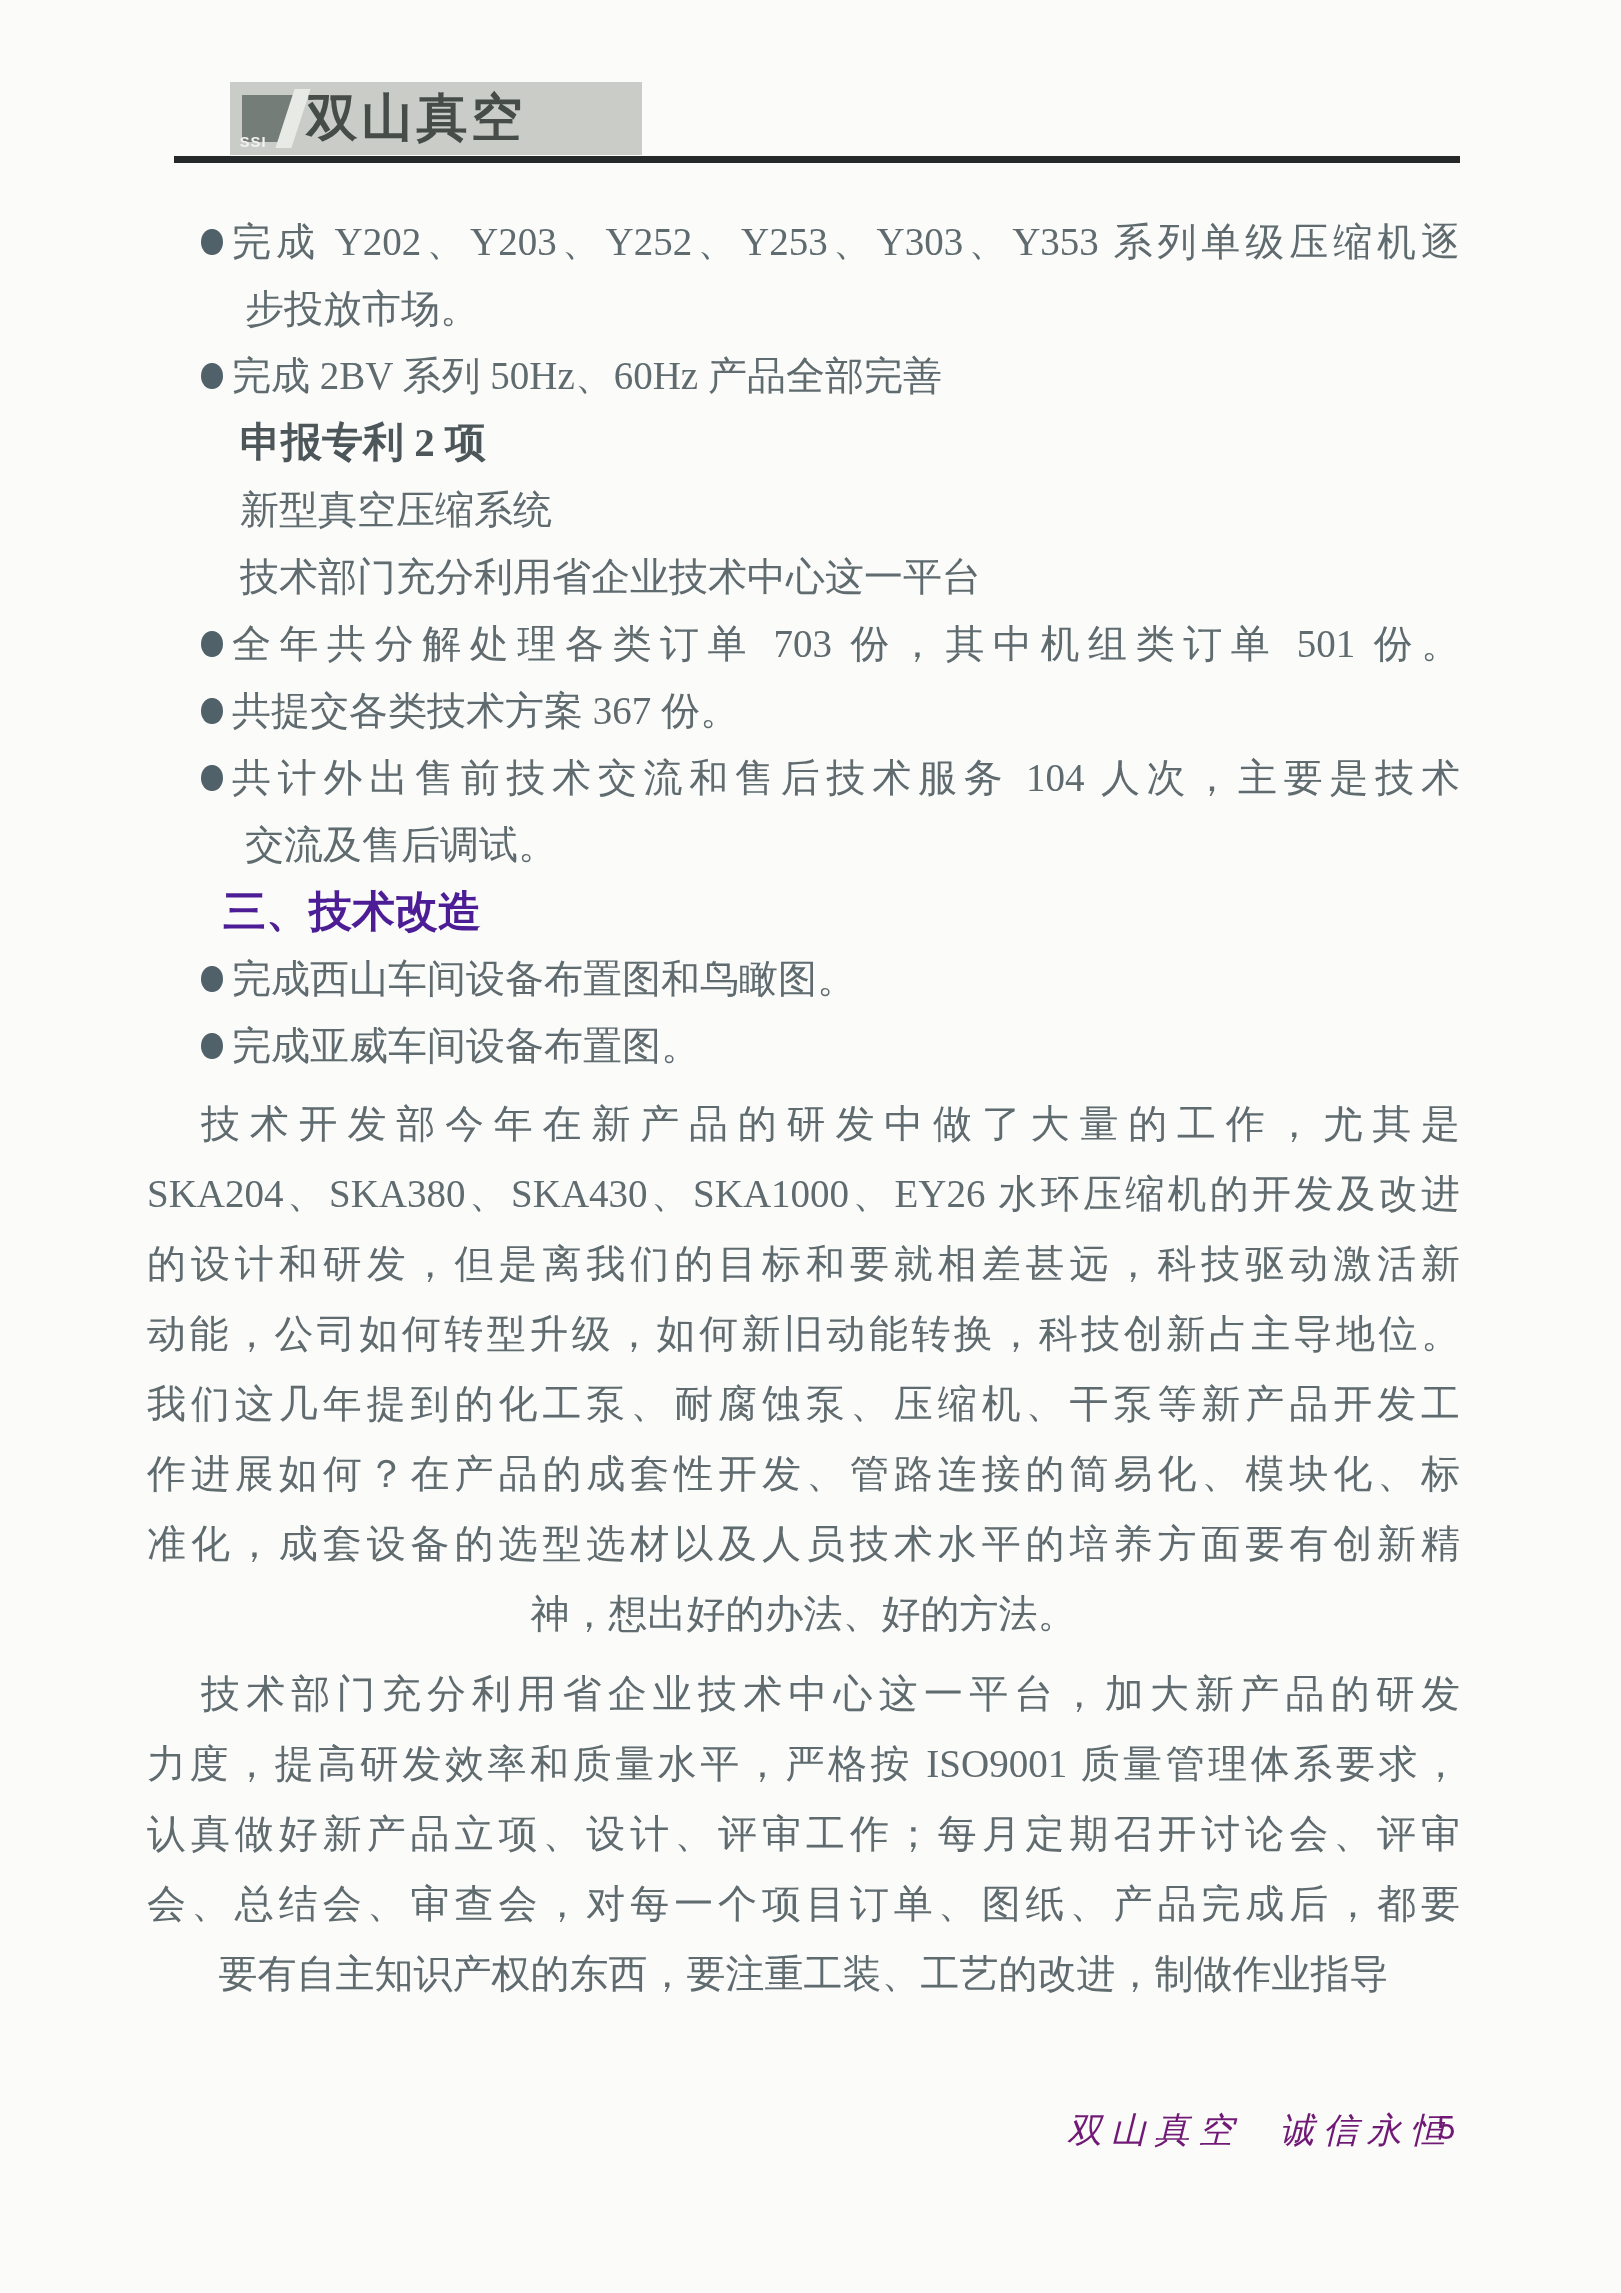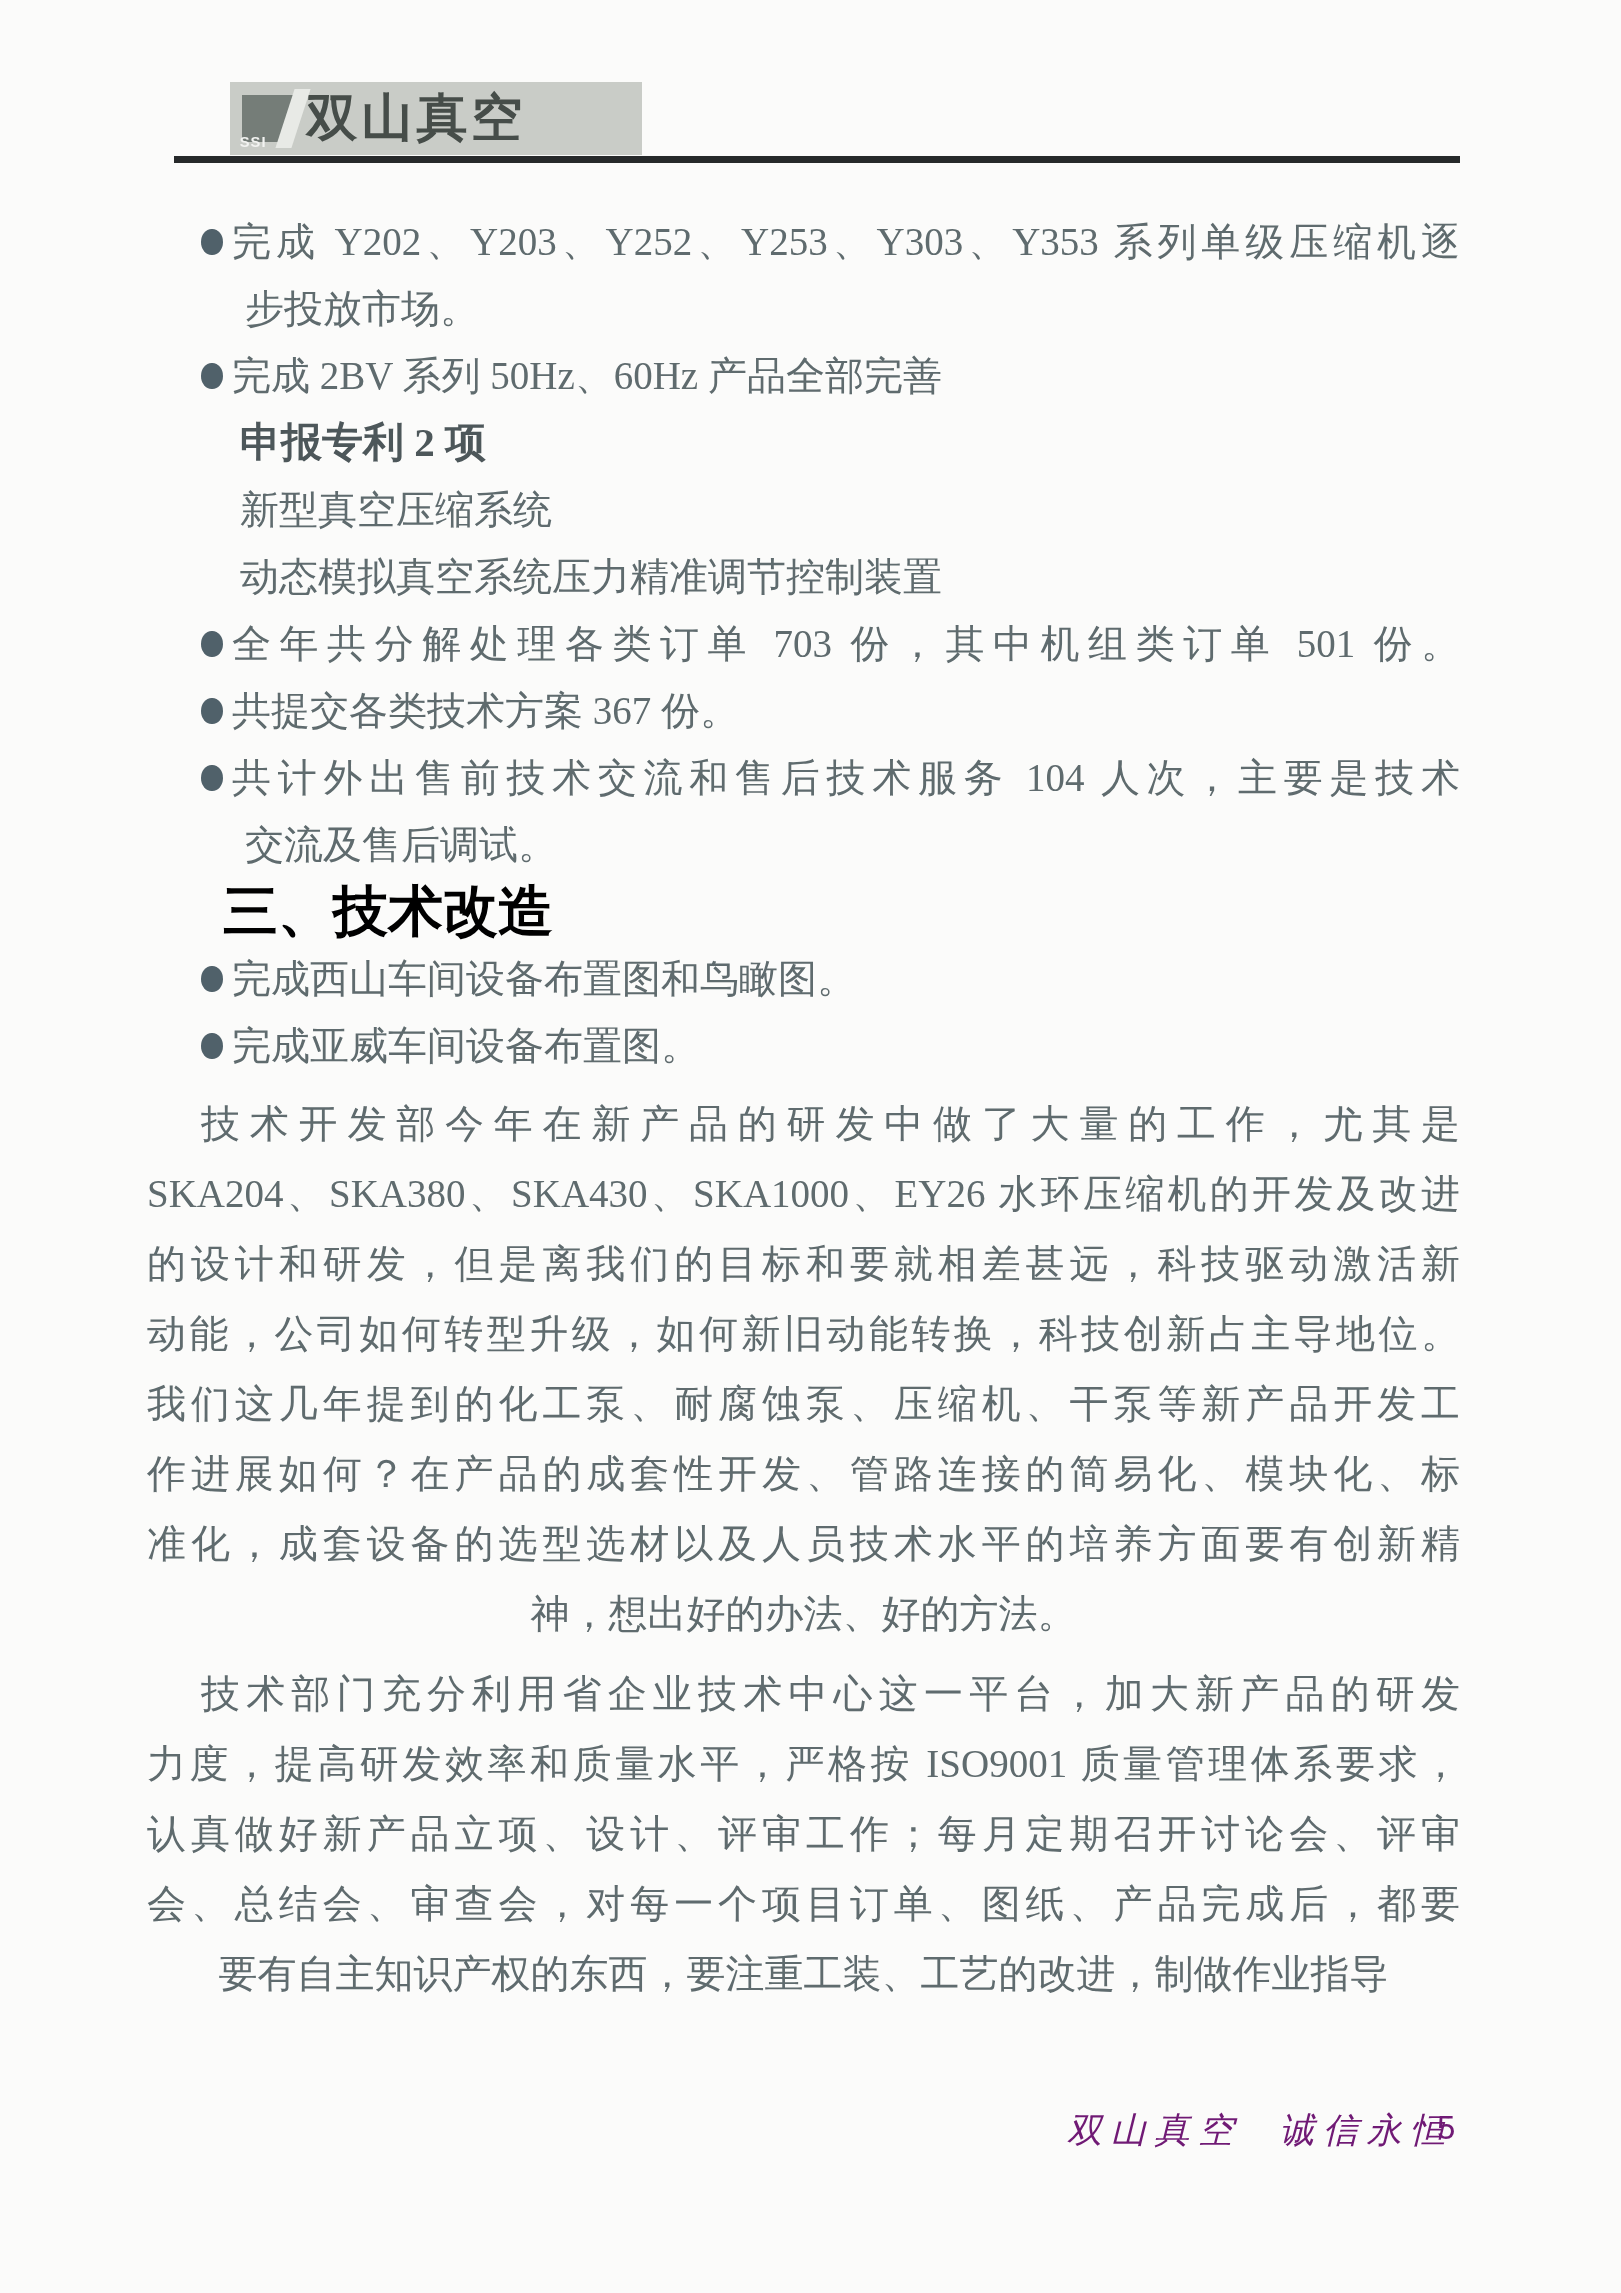--- a/index.html
+++ b/index.html
@@ -62,21 +62,21 @@
   .t-bullet,.t-bullet-wide{position:relative;padding-left:85px;}
   .dot{
     position:absolute;left:54px;top:50%;
     width:21.6px;height:26.5px;margin-top:-12.7px;
     background:#50616a;border-radius:50%;
   }
   .t-bullet-wide{white-space:normal;text-align:justify;text-align-last:justify;}
   .t-cont{padding-left:98px;}
   .t-patent-heading{padding-left:93px;font-weight:bold;font-size:41px;color:#4d575a;}
   .t-patent-item{padding-left:93px;}
-  .t-section-heading{padding-left:76px;font-weight:bold;font-size:55px;color:#000000;}
+  .t-section-heading{padding-left:76px;font-weight:bold;font-size:43px;color:#4c1d95;}
   .t-para-first,.t-para,.t-para-end{height:70px;line-height:70px;}
   .t-para-first{margin-top:9.8px;text-indent:54px;}
   .t-para-first,.t-para{white-space:normal;text-align:justify;text-align-last:justify;}
   .t-para-end{text-align:center;}
   
   .footer{
     position:absolute;left:4px;top:2107px;width:1614px;height:59px;
     color:#701a75;font-style:italic;
   }
   .footer-motto{
@@ -105,21 +105,21 @@
 
 
   <div class="header-rule"></div>
 
   <div class="content">
       <div class="line t-bullet-wide"><span class="dot"></span><span>完成 Y202、Y203、Y252、Y253、Y303、Y353 系列单级压缩机逐</span></div>
       <div class="line t-cont"><span>步投放市场。</span></div>
       <div class="line t-bullet"><span class="dot"></span><span>完成 2BV 系列 50Hz、60Hz 产品全部完善</span></div>
       <div class="line t-patent-heading"><span>申报专利 2 项</span></div>
       <div class="line t-patent-item"><span>新型真空压缩系统</span></div>
-      <div class="line t-patent-item"><span>动态模拟真空系统压力精准调节控制装置</span></div>
+      <div class="line t-patent-item"><span>技术部门充分利用省企业技术中心这一平台</span></div>
       <div class="line t-bullet-wide"><span class="dot"></span><span>全年共分解处理各类订单 703 份，其中机组类订单 501 份。</span></div>
       <div class="line t-bullet"><span class="dot"></span><span>共提交各类技术方案 367 份。</span></div>
       <div class="line t-bullet-wide"><span class="dot"></span><span>共计外出售前技术交流和售后技术服务 104 人次，主要是技术</span></div>
       <div class="line t-cont"><span>交流及售后调试。</span></div>
       <div class="line t-section-heading"><span>三、技术改造</span></div>
       <div class="line t-bullet"><span class="dot"></span><span>完成西山车间设备布置图和鸟瞰图。</span></div>
       <div class="line t-bullet"><span class="dot"></span><span>完成亚威车间设备布置图。</span></div>
       <div class="line t-para-first"><span>技术开发部今年在新产品的研发中做了大量的工作，尤其是</span></div>
       <div class="line t-para"><span>SKA204、SKA380、SKA430、SKA1000、EY26 水环压缩机的开发及改进</span></div>
       <div class="line t-para"><span>的设计和研发，但是离我们的目标和要就相差甚远，科技驱动激活新</span></div>

